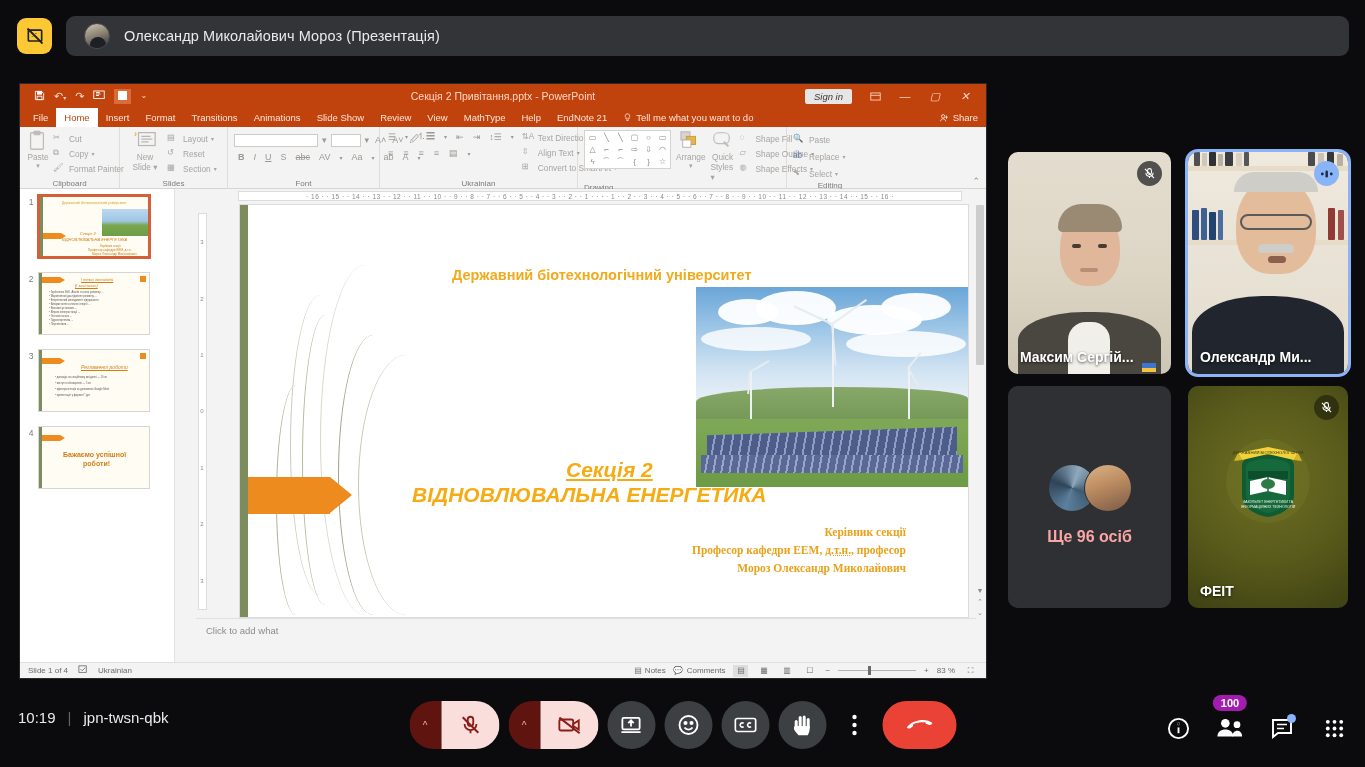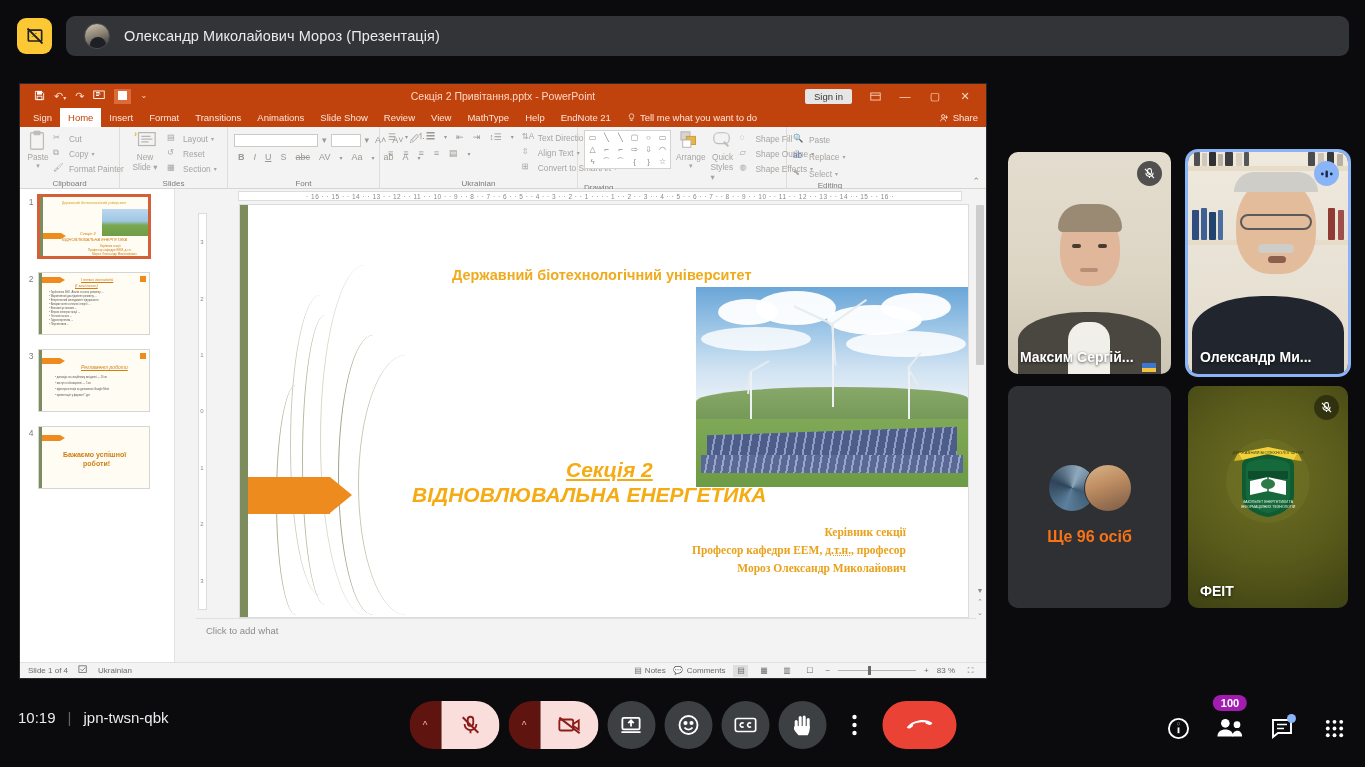--- a/index.html
+++ b/index.html
@@ -37,21 +37,21 @@
   
   .ppt { position: absolute; left: 20px; top: 84px; width: 966px; height: 594px; background: #fff;
          box-shadow: 0 0 0 1px #2a2a2a; }
   .ppt-titlebar { position: relative; height: 24px; background: #c0420d; }
   .ppt-qat { position: absolute; left: 14px; top: 0; height: 24px; display: flex; align-items: center; gap: 9px; }
   .qat-btn { color: #ffd9c9; font-size: 11px; line-height: 1; cursor: default; }
   .qat-btn.strong { color: #ffffff; }
   .qat-active { background: #dd6a39; }
   .ppt-title-txt { position: absolute; left: 0; top: 0; width: 100%; height: 24px;
     display: flex; align-items: center; justify-content: center; color: #ffd5c4; font-size: 10.5px; }
-  .ppt-win-right { position: absolute; right: 6px; top: 0; height: 24px; display: flex; align-items: center; gap: 0px; }
+  .ppt-win-right { position: absolute; right: 6px; top: 0; height: 24px; display: flex; align-items: center; gap: 0px; font-style: italic; }
   .signin { background: #e6e6e6; color: #3a3a3a; font-size: 9.5px; padding: 2px 9px; border-radius: 2px; margin-right: 8px; }
   .wbtn { width: 30px; height: 24px; display:flex; align-items:center; justify-content:center; color:#ffd5c4; font-size: 11px; }
 
   .ppt-tabs { height: 19px; background: #c0420d; display: flex; align-items: stretch; padding-left: 5px; position: relative; }
   .ptab { color: #fde4d8; font-size: 9.5px; padding: 0 8px; display: flex; align-items: center; white-space: nowrap; }
   .ptab.active { background: #ffffff; color: #c0420d; font-weight: normal; }
   .ppt-tabs-right { position: absolute; right: 8px; top: 0; height: 19px; display: flex; align-items: center; color: #fde4d8; font-size: 9.5px; gap: 4px; }
 
   .ribbon { height: 62px; background: #f3f3f3; border-bottom: 1px solid #d9d4cf; display: flex; position: relative; }
   .rgroup { position: relative; height: 62px; border-right: 1px solid #e0dcd7; display: flex; flex-direction: column; }
@@ -159,21 +159,21 @@
   .vid2 { background: linear-gradient(180deg,#efe9de 0%,#e2dbcd 100%); position:absolute; inset:0; }
   .shelf { position:absolute; background:#e6dcc8; }
   .book { position:absolute; border-radius:1px; }
   .head { position:absolute; border-radius:48% 48% 42% 42%; }
   .body-sh { position:absolute; border-radius:46% 46% 0 0; }
 
   .gtile { position:absolute; inset:0; background:#2f3033; }
   .av { position:absolute; width:48px; height:48px; border-radius:50%; overflow:hidden; border:1px solid #2f3033; }
   .av1 { background: conic-gradient(from 200deg,#5c7f9c,#2e4459,#8fa9bd,#3d5a72,#5c7f9c); }
   .av2 { background: linear-gradient(160deg,#d8b48a 0%,#c08f63 40%,#7a5a45 100%); }
-  .gcount { position:absolute; width:100%; text-align:center; color:#f97316; font-size:16px; font-weight:bold; }
+  .gcount { position:absolute; width:100%; text-align:center; color:#fca5a5; font-size:16px; font-weight:bold; }
 
   .feit { position:absolute; inset:0; background: radial-gradient(circle at 50% 42%, #6c6f22 0%, #585a1b 55%, #3e4113 100%); }
   .emblem { position:absolute; left:50%; top:42%; transform: translate(-50%,-50%); width:88px; height:92px; }
 
   
   .bottombar { position: absolute; left: 0; bottom: 0; width: 1365px; height: 76px; background: #0b0b0d; }
   .meetinfo { position: absolute; left: 18px; top: 18px; color: #e8eaed; font-size: 15px; display: flex; align-items: center; gap: 12px; }
   .sep { color: #5f6368; }
   .ctrls { position: absolute; left: 50%; transform: translateX(-50%); top: 10px; display: flex; align-items: center; gap: 9px; }
   .splitbtn { display: flex; height: 48px; border-radius: 24px; overflow: hidden; }
@@ -240,21 +240,21 @@
               <line x1="1" y1="4" x2="13" y2="4"></line>
             </svg>
           </span>
         <span class="wbtn">—</span>
         <span class="wbtn">▢</span>
         <span class="wbtn">✕</span>
       </div>
     </div>
 
     <div class="ppt-tabs">
-      <span class="ptab">Sign</span>
+      <span class="ptab">File</span>
       <span class="ptab active">Home</span>
       <span class="ptab">Insert</span>
       <span class="ptab">Format</span>
       <span class="ptab">Transitions</span>
       <span class="ptab">Animations</span>
       <span class="ptab">Slide Show</span>
       <span class="ptab">Review</span>
       <span class="ptab">View</span>
       <span class="ptab">MathType</span>
       <span class="ptab">Help</span>

